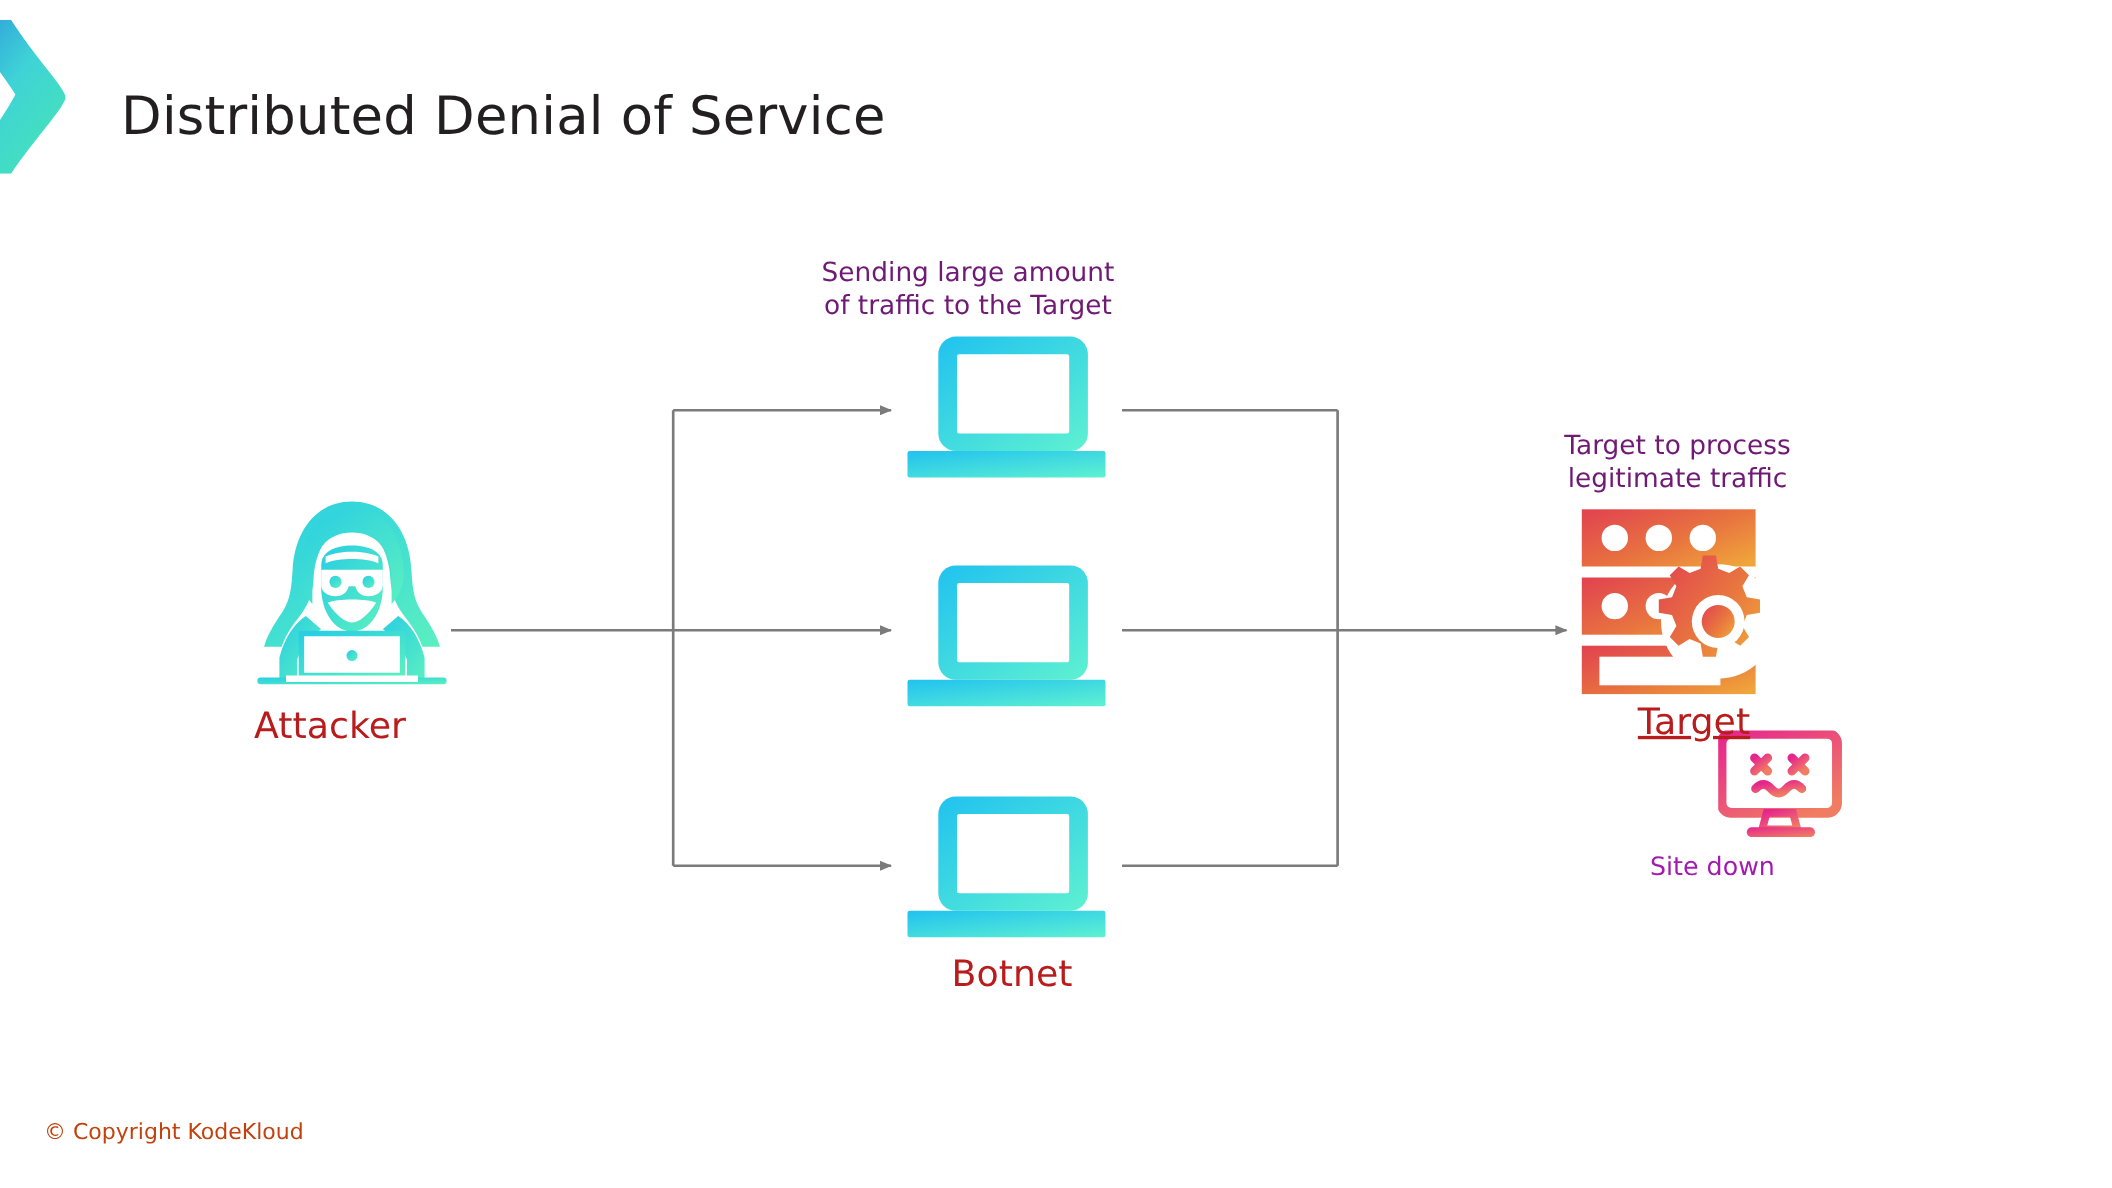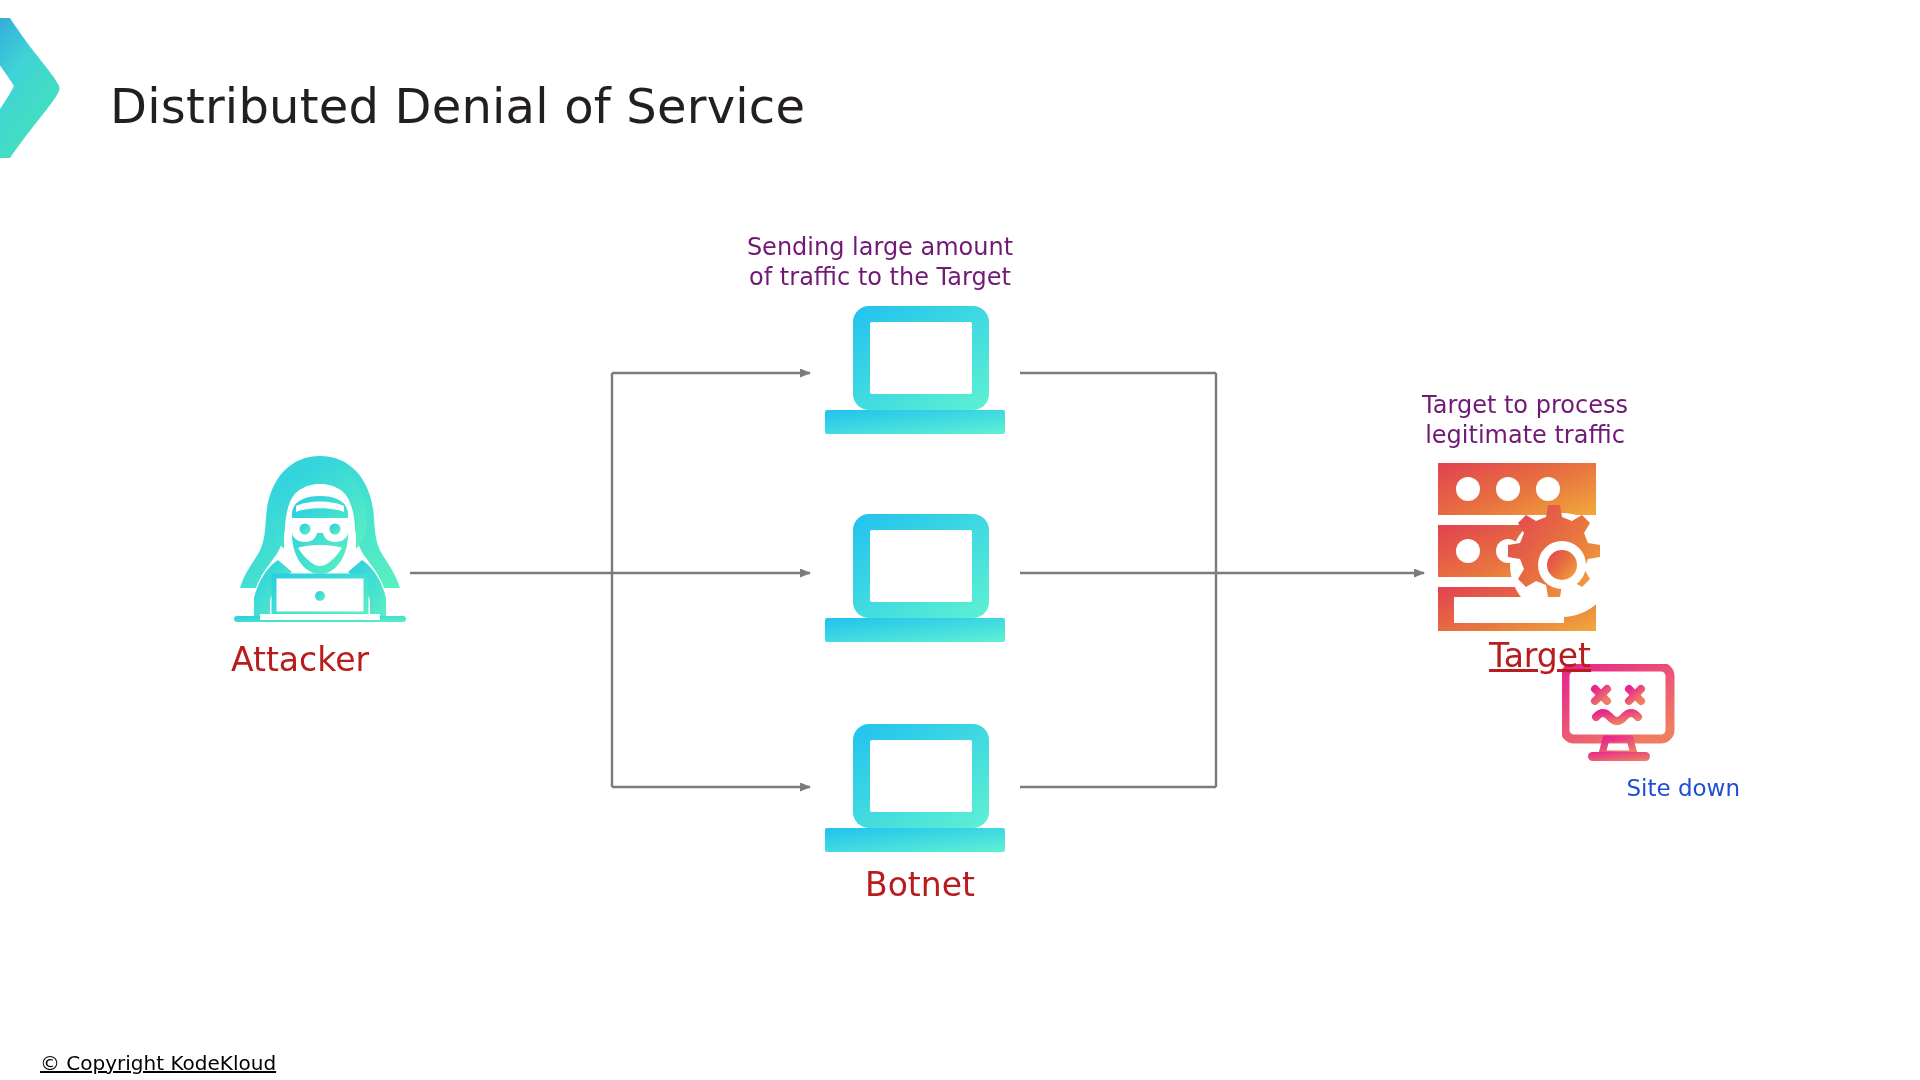--- a/index.html
+++ b/index.html
@@ -56,23 +56,23 @@
   }
   .node-label {
     position: absolute;
     color: #b91c1c;
     font-size: 33px;
     text-align: center;
     white-space: nowrap;
   }
   .small-label {
     position: absolute;
-    color: #1d4ed8;
+    color: #a21caf;
     font-size: 23px;
-    text-align: right;
+    text-align: left;
     white-space: nowrap;
   }
 
   #note-botnet { left: 680px; top: 232px; width: 400px; }
   #note-target { left: 1400px; top: 390px; width: 250px; }
 
   #label-attacker { left: 180px; top: 640px; width: 240px; }
   #label-botnet   { left: 800px; top: 865px; width: 240px; text-align: center; }
   #label-target   { left: 1420px; top: 636px; width: 240px; text-decoration: underline; }
   #label-sitedown { left: 1500px; top: 775px; width: 240px; }
@@ -85,25 +85,24 @@
   #icon-laptop-1 { left: 823px; top: 304px; width: 195px; height: 135px; }
   #icon-laptop-2 { left: 823px; top: 512px; width: 195px; height: 135px; }
   #icon-laptop-3 { left: 823px; top: 722px; width: 195px; height: 135px; }
   #icon-server   { left: 1434px; top: 455px; width: 180px; height: 180px; }
   #icon-sitedown { left: 1562px; top: 664px; width: 115px; height: 100px; }
 
   
   #copyright {
     position: absolute;
     left: 40px;
-    top: 1051px;
+    top: 1016px;
     font-size: 20px;
-    color: #000000;
+    color: #c2410c;
     white-space: nowrap;
-    text-decoration: underline;
   }
 </style>
 </head>
 <body>
 
 <svg id="brand-chevron" viewBox="0 0 60 140" xmlns="http://www.w3.org/2000/svg">
   <defs>
     <linearGradient id="gradChevron" x1="0" y1="0" x2="0.75" y2="1">
       <stop offset="0%" stop-color="#2f9fdd"></stop>
       <stop offset="45%" stop-color="#3fd3d6"></stop>

